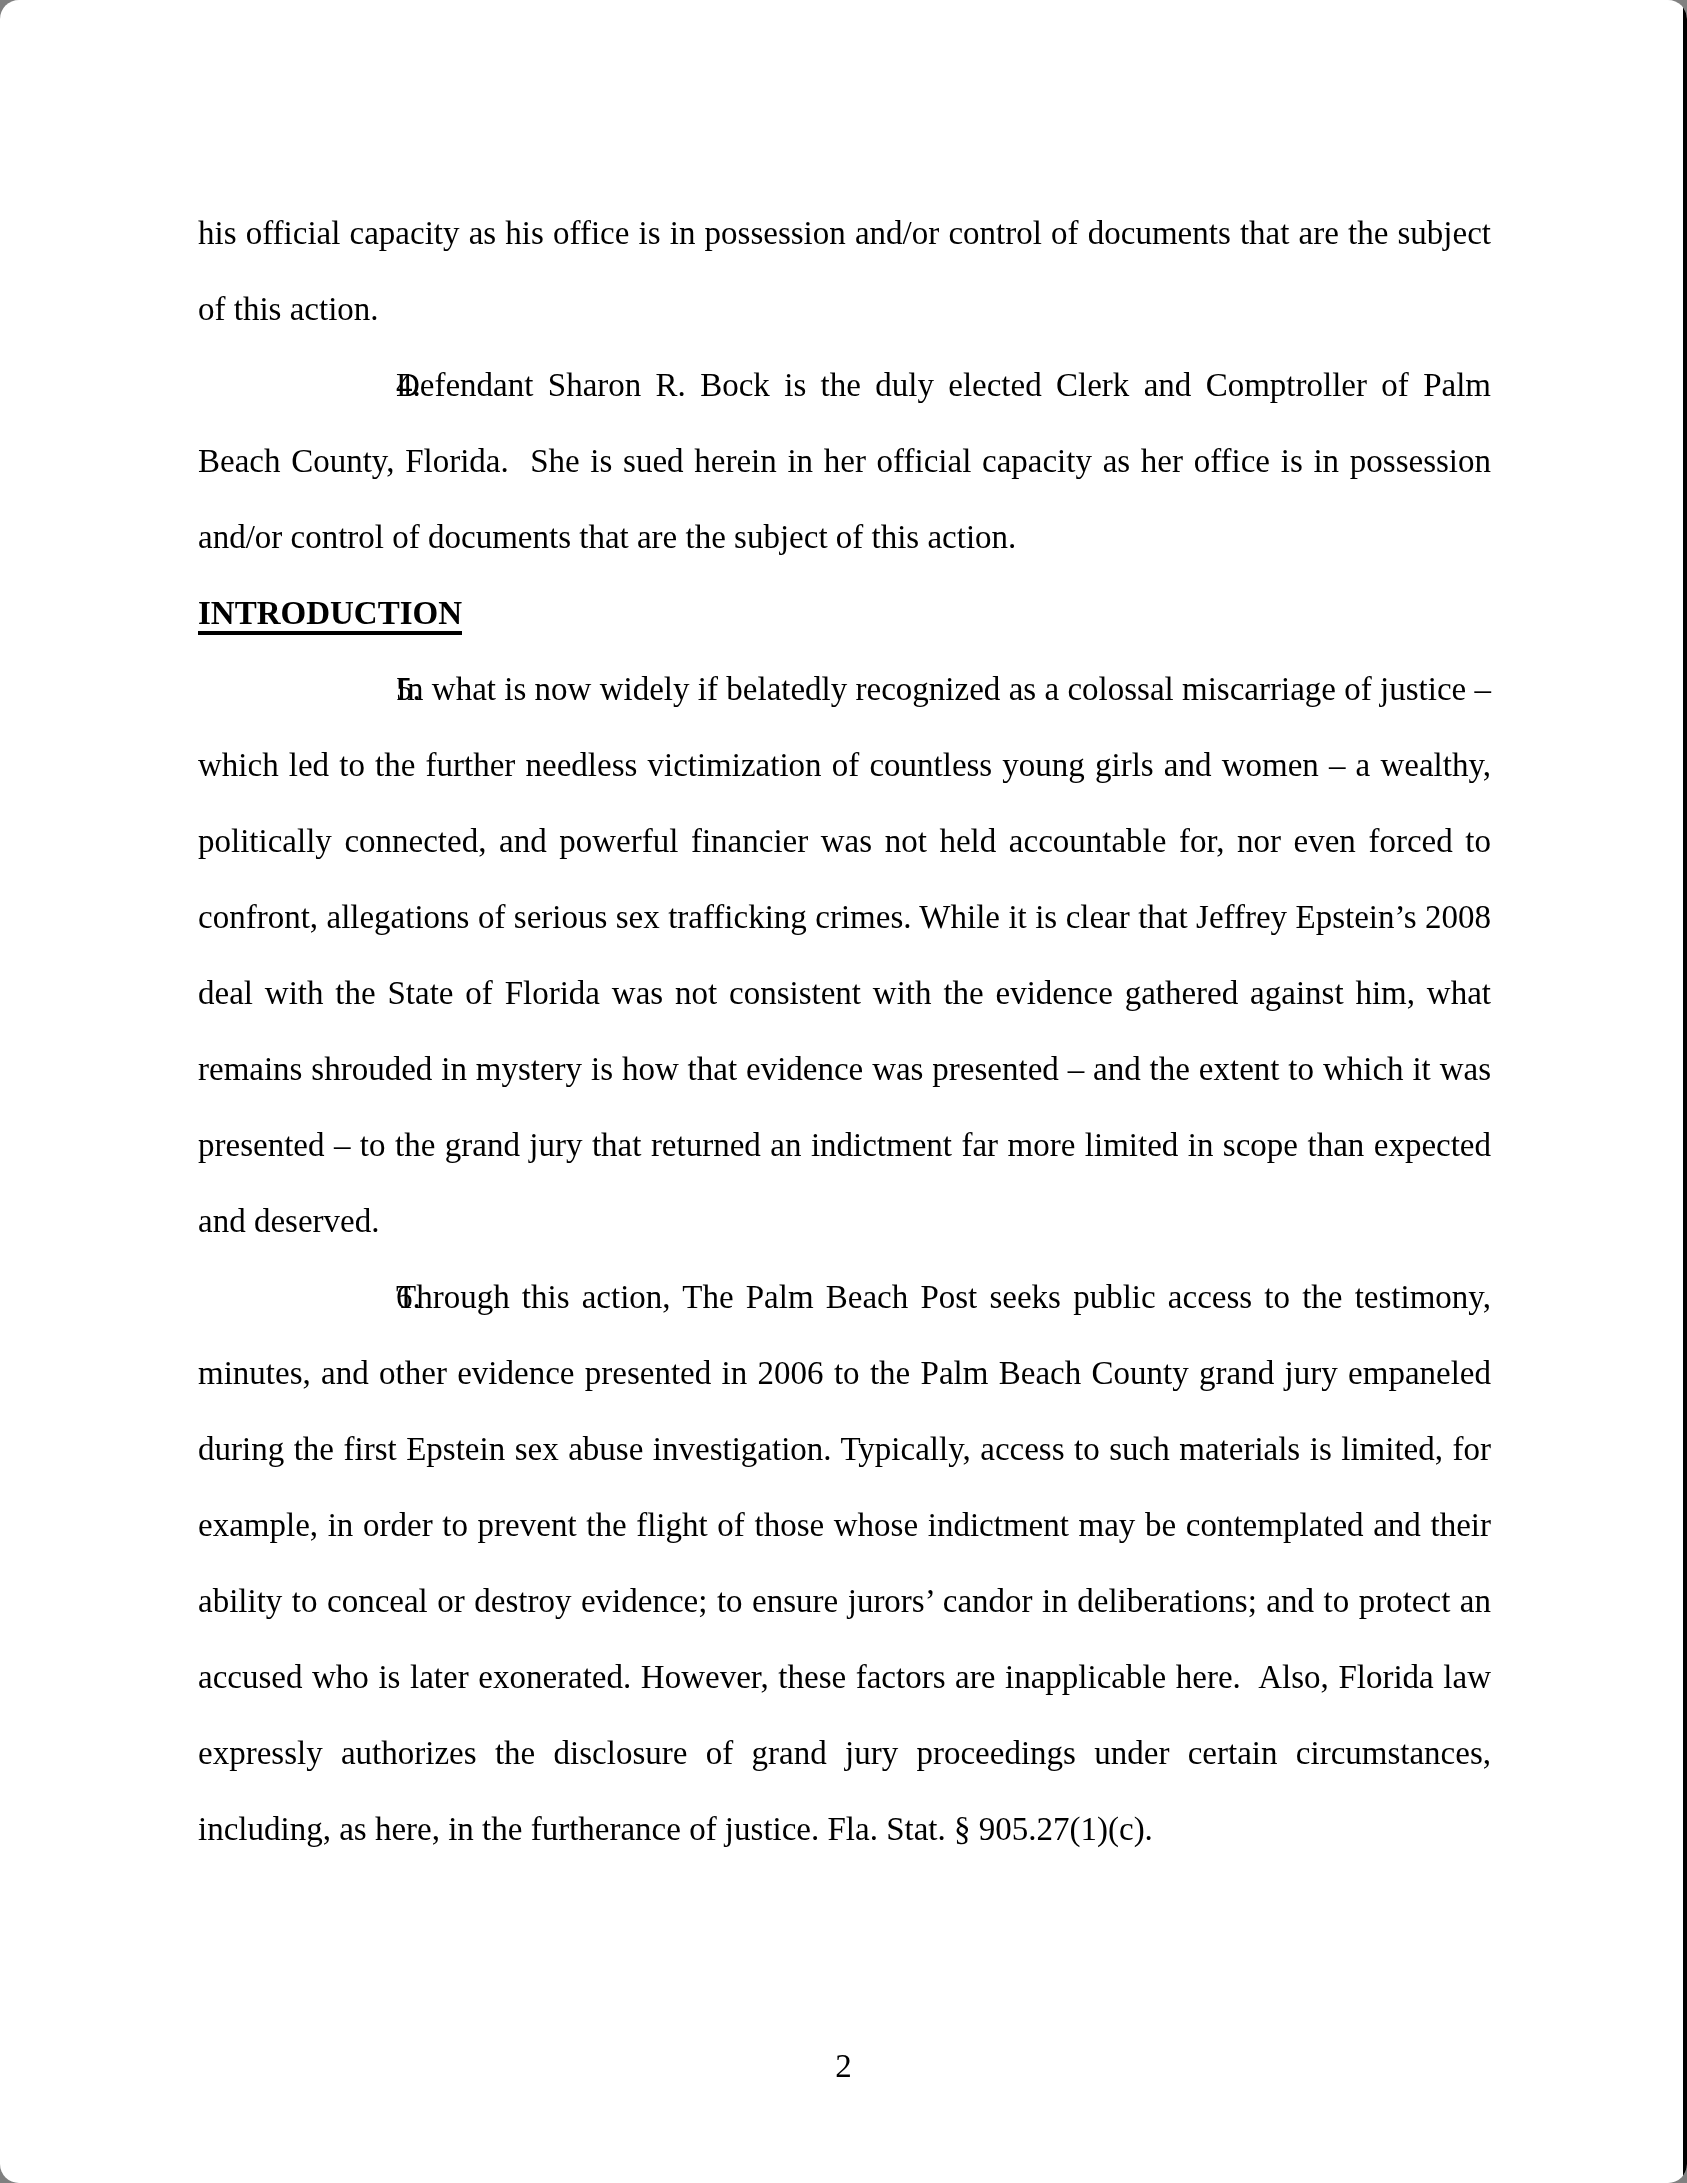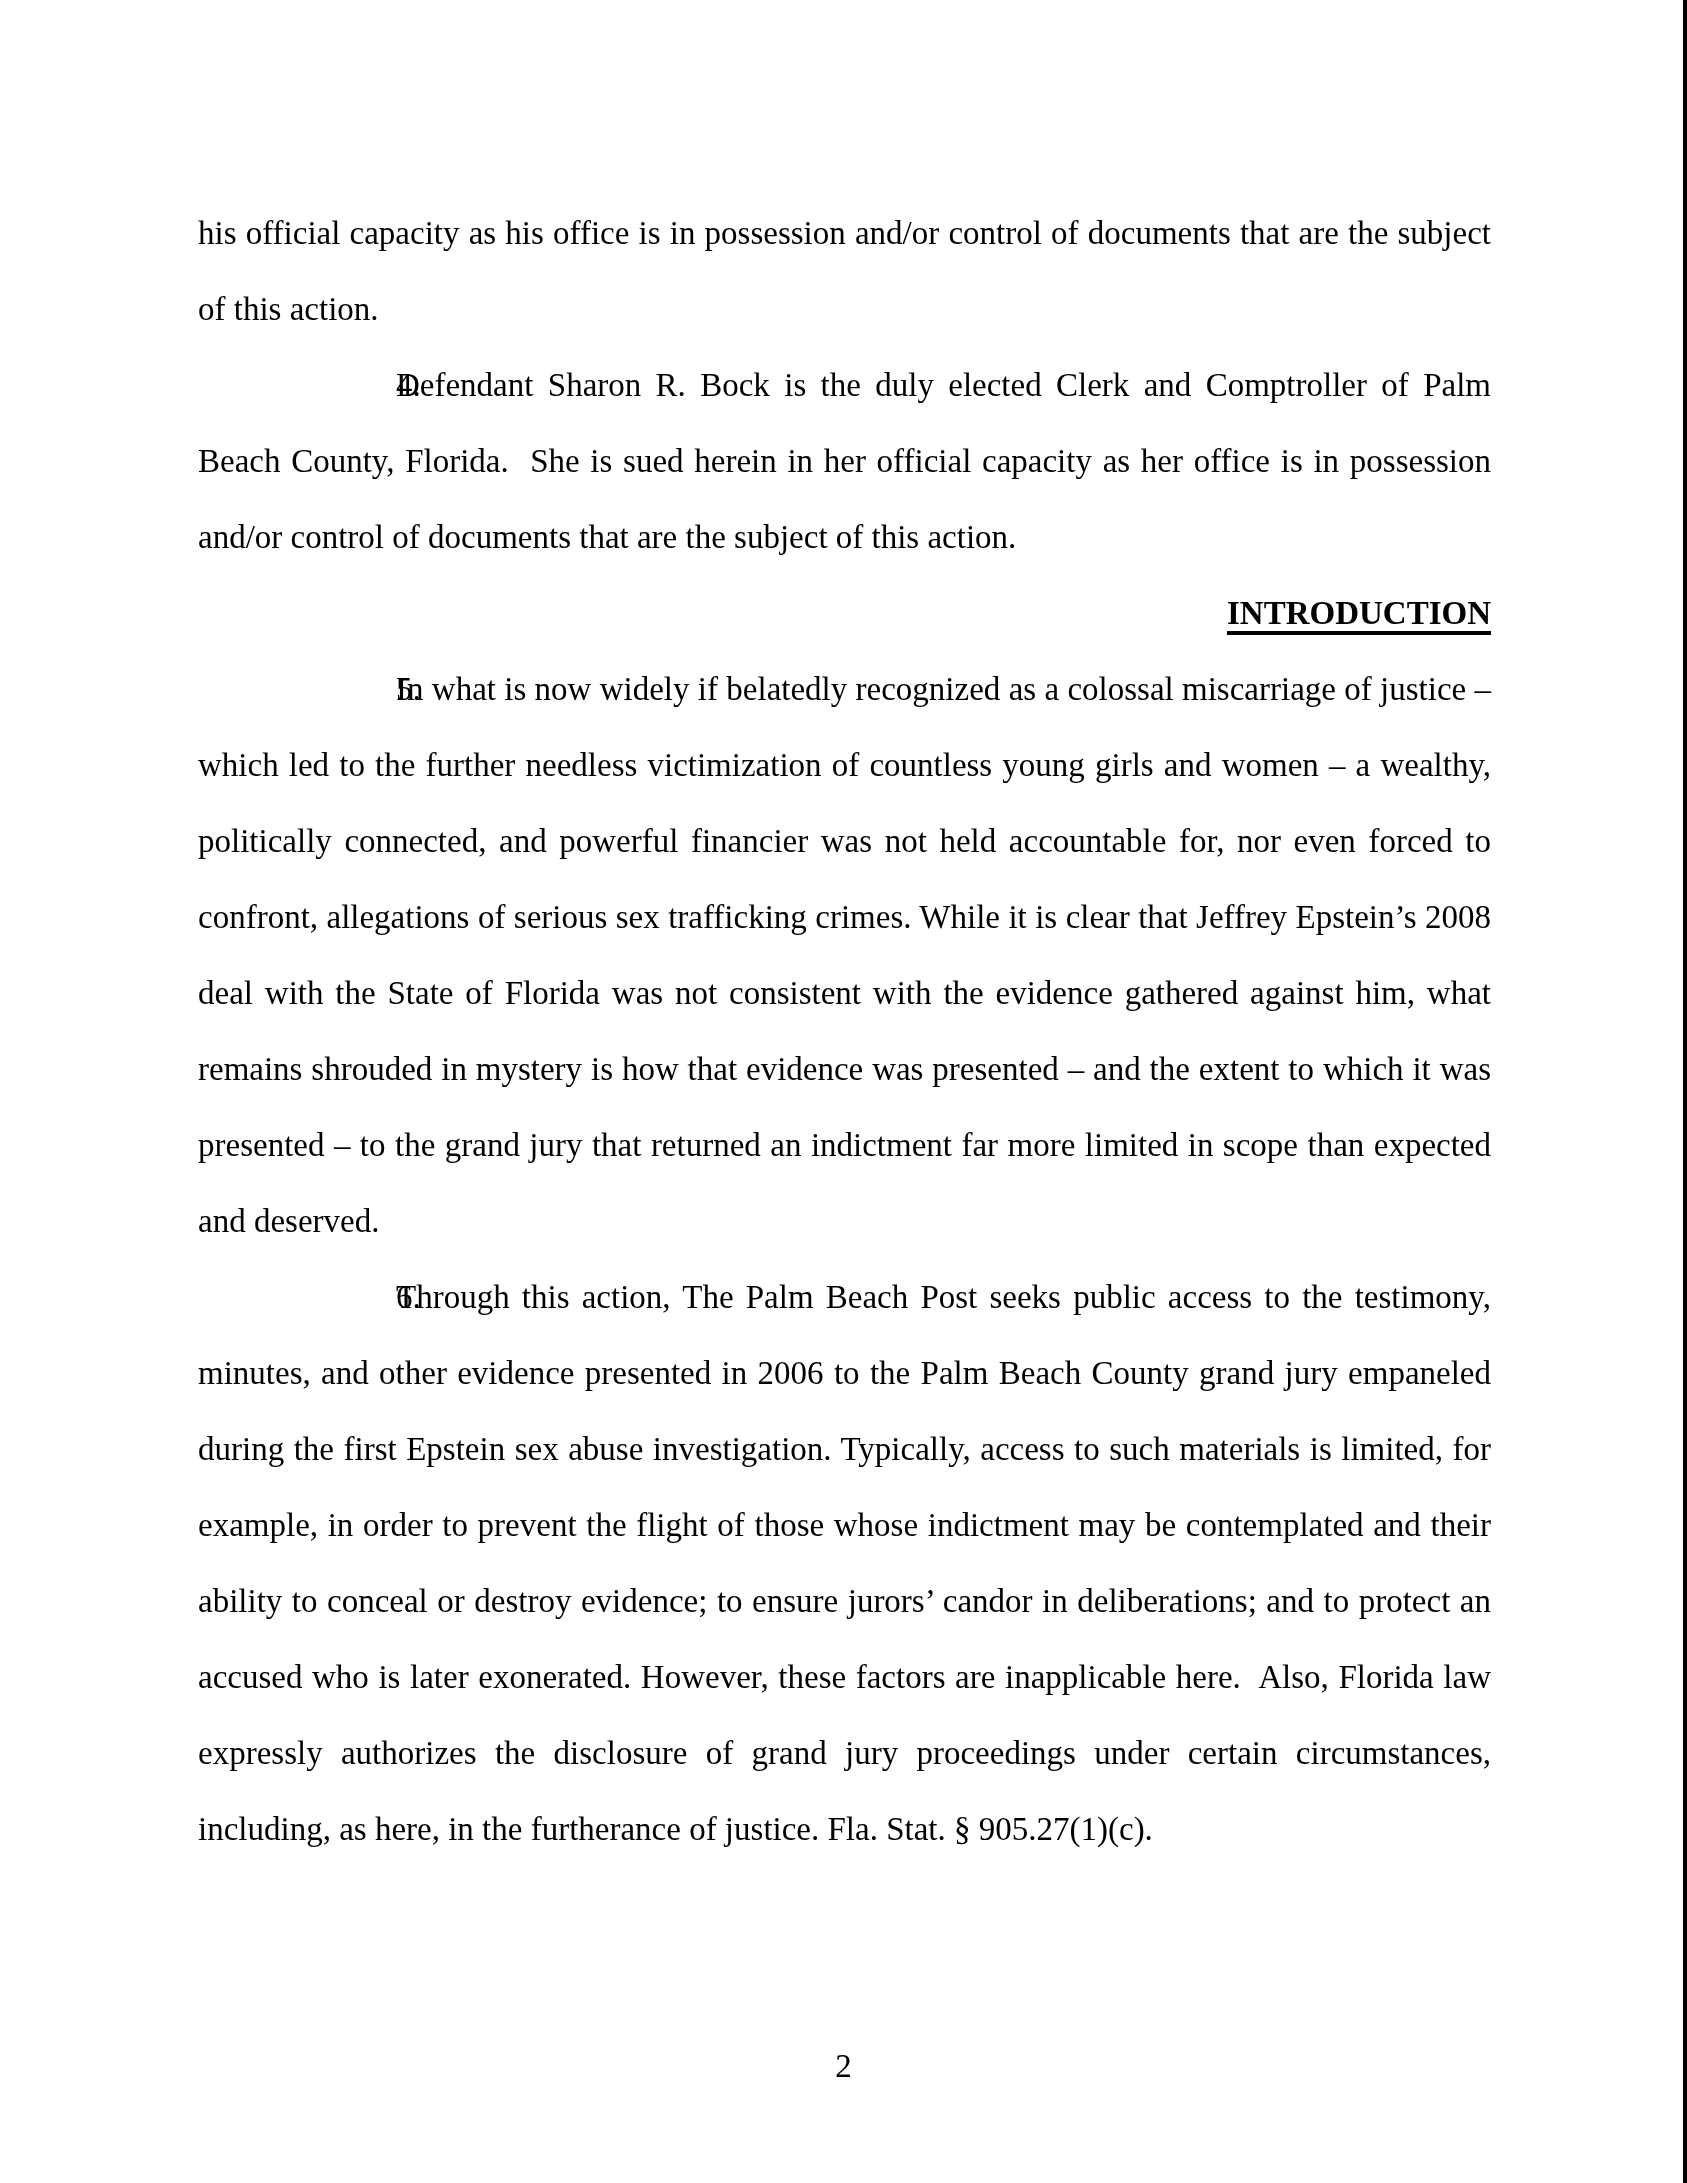--- a/index.html
+++ b/index.html
@@ -8,20 +8,21 @@
     background: #808080;
   }
   .page {
     position: relative;
     width: 1687px;
     height: 2183px;
     background: #ffffff;
     overflow: hidden;
     font-family: "Liberation Serif", "DejaVu Serif", serif;
     color: #000000;
+    border-radius: 19px;
   }
   
   .scan-edge {
     position: absolute;
     top: 0;
     right: 0;
     width: 4px;
     height: 2183px;
     background: #000000;
   }
@@ -47,21 +48,21 @@
     display: inline-block;
     width: 99px;
     font-style: normal;
   }
   .heading {
     margin: 0;
     padding: 0;
     font-size: 33px;
     line-height: 76px;
     font-weight: bold;
-    text-align: right;
+    text-align: left;
     text-indent: 0;
   }
   .heading .underline {
     border-bottom: 4.6px solid #000000;
   }
   .italic {
     margin-top: 23px;
   }
   .page-number {
     position: absolute;

